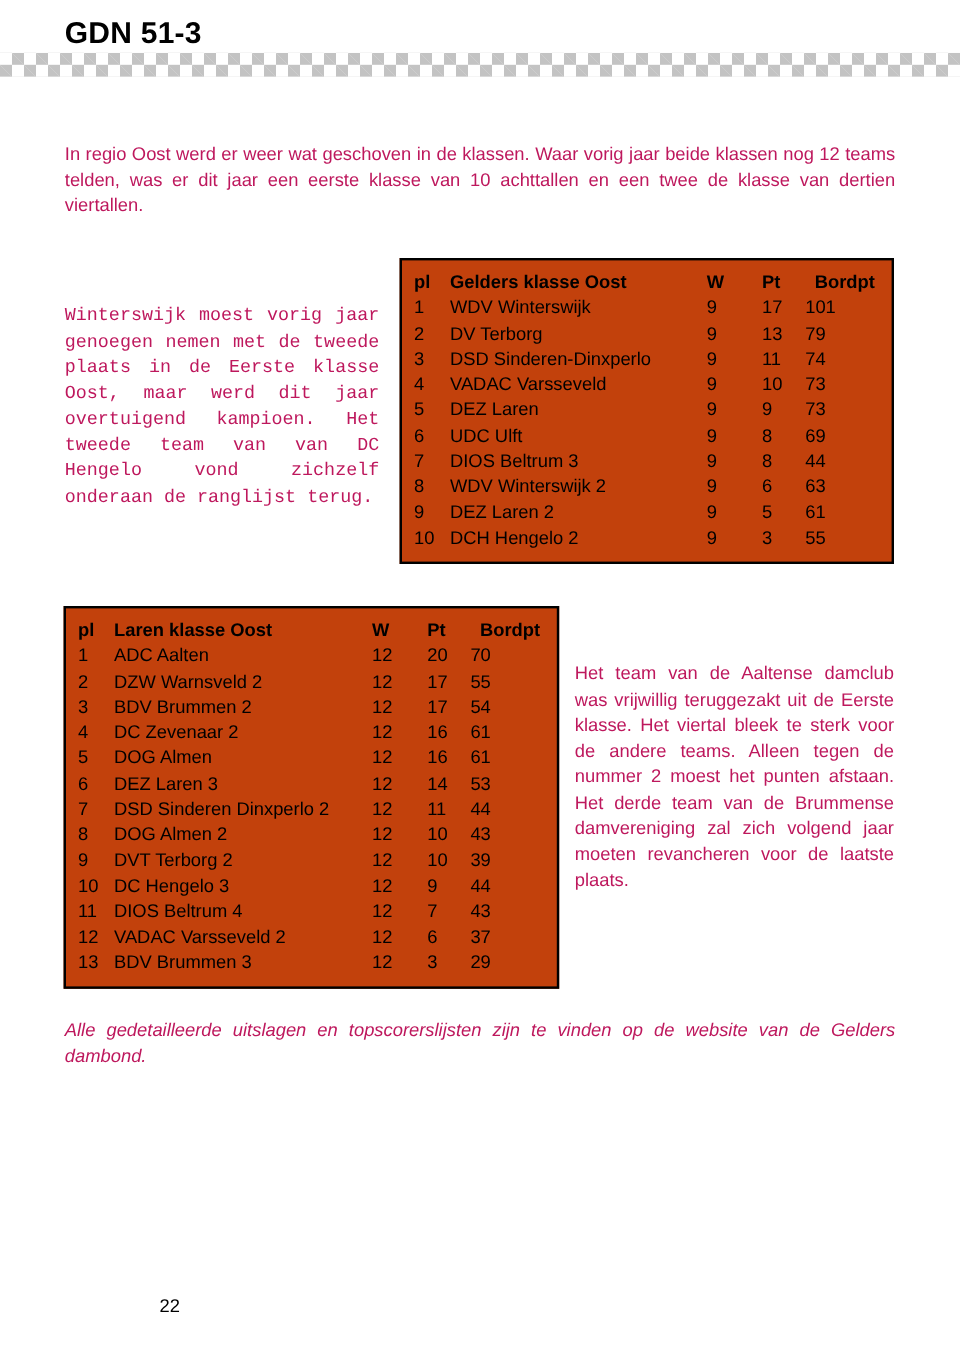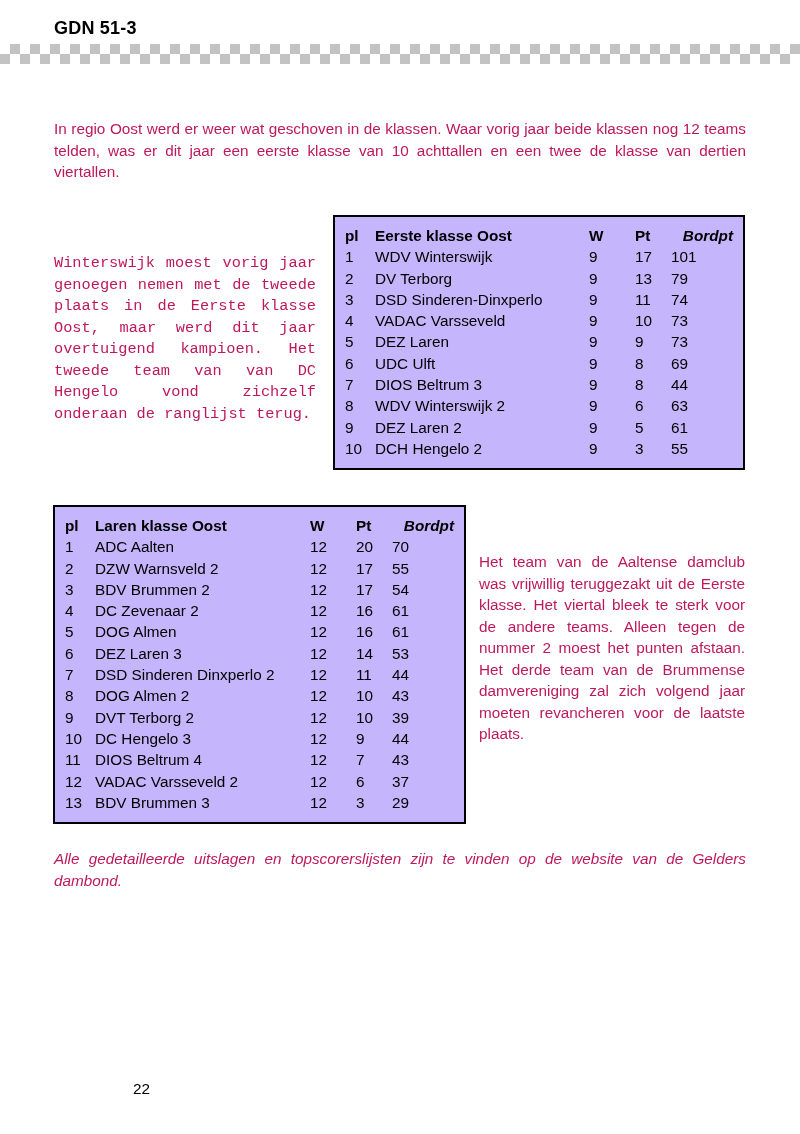--- a/index.html
+++ b/index.html
@@ -20,21 +20,21 @@
   .page-header {
     position: absolute;
     left: 0;
     top: 0;
     width: 800px;
   }
   .header-title {
     position: absolute;
     left: 54px;
     top: 16px;
-    font-size: 18px;
+    font-size: 25px;
     font-weight: bold;
     letter-spacing: 0.2px;
     line-height: 24px;
     white-space: nowrap;
   }
   .checker-band {
     position: absolute;
     left: 0;
     top: 44px;
     width: 800px;
@@ -76,21 +76,21 @@
   #website-paragraph {
     left: 54px;
     top: 833px;
     width: 692px;
     font-style: italic;
   }
 
   
   .standings-table {
     position: absolute;
-    background: #c4b5fd;
+    background: #c2410c;
     border: 2px solid #000000;
     box-sizing: border-box;
     padding: 8px 10px 9px 10px;
   }
   #table-eerste-klasse {
     left: 333px;
     top: 215px;
     width: 412px;
   }
   #table-tweede-klasse {
@@ -135,23 +135,22 @@
     font-weight: bold;
   }
   thead .col-pt {
     font-weight: bold;
   }
   .col-bordpt {
     width: 58px;
     text-align: right;
   }
   thead .col-bordpt {
-    text-align: right;
+    text-align: center;
     padding-left: 4px !important;
-    font-style: italic;
   }
 
   
   .page-number {
     position: absolute;
     left: 133px;
     top: 1079px;
     font-size: 15.3px;
     line-height: 20px;
   }
@@ -166,21 +165,21 @@
 
 <p class="para" id="intro-paragraph">In regio Oost werd er weer wat geschoven in de klassen. Waar vorig jaar beide klassen nog 12 teams telden, was er dit jaar een eerste klasse van 10 achttallen en een twee de klasse van dertien viertallen.</p>
 
 <p class="para" id="winterswijk-paragraph">Winterswijk moest vorig jaar genoegen nemen met de tweede plaats in de Eerste klasse Oost, maar werd dit jaar overtuigend kampioen. Het tweede team van van DC Hengelo vond zichzelf onderaan de ranglijst terug.</p>
 
 <div class="standings-table" id="table-eerste-klasse">
   <table>
     <thead>
       <tr>
         <th class="col-pl">pl</th>
-        <th class="col-team">Eerste klasse Oost</th>
+        <th class="col-team">Gelders klasse Oost</th>
         <th class="col-w">W</th>
         <th class="col-pt">Pt</th>
         <th class="col-bordpt">Bordpt</th>
       </tr>
     </thead>
     <tbody>
       <tr>
         <td class="col-pl">1</td>
         <td class="col-team">WDV Winterswijk</td>
         <td class="col-w">9</td>

